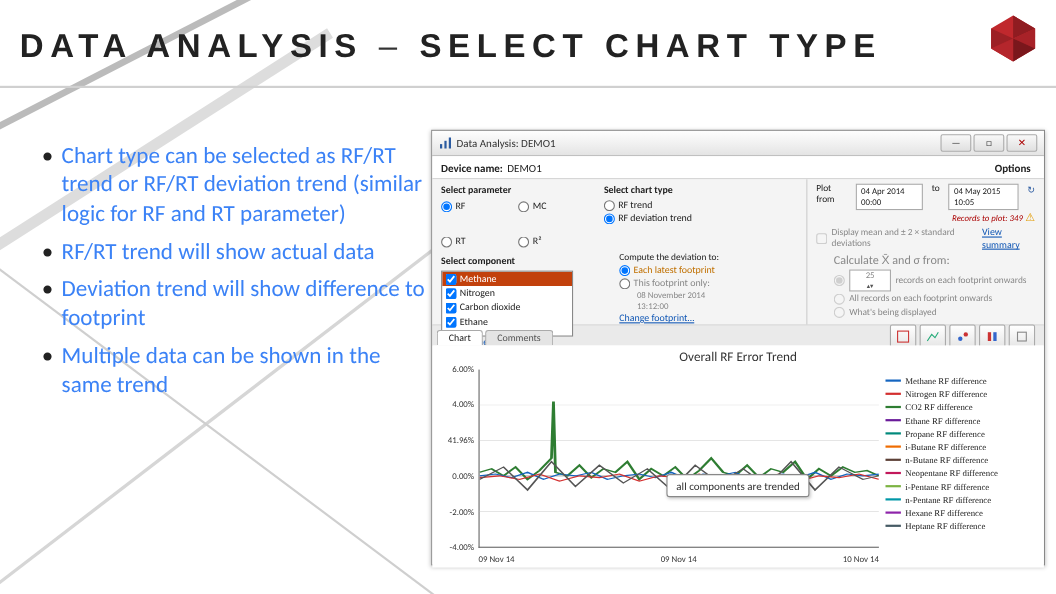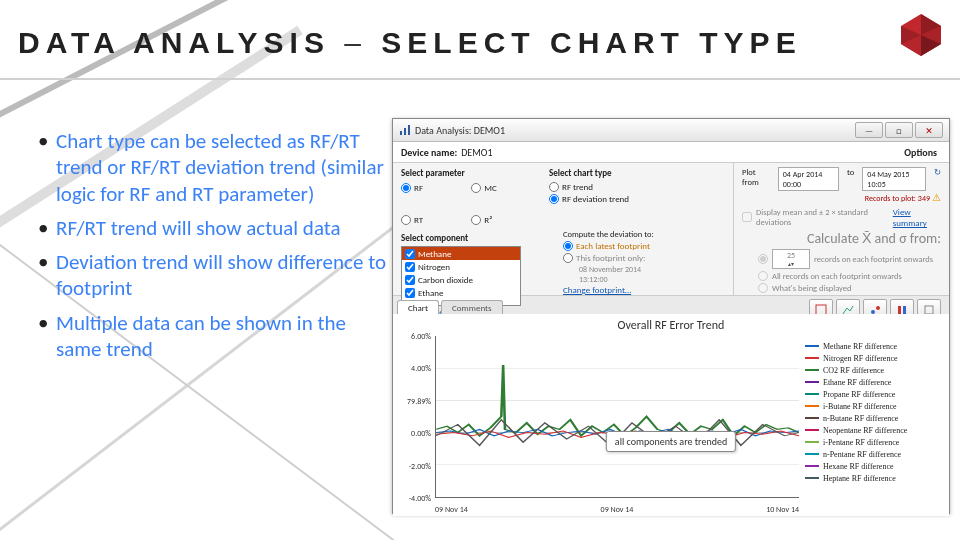--- a/index.html
+++ b/index.html
@@ -120,21 +120,21 @@
     font-size: 10px;
   }
   .device-row b { margin-right: 4px; }
   .device-row .right { margin-left: auto; display:flex; align-items:center; gap:4px;}
   .datebox {
     border: 1px solid #aaa;
     padding: 1px 4px;
     background: #fff;
     font-size: 8px;
   }
-  .plot-count { color: #a00; font-size: 8px; margin-left:6px;}
+  .plot-count { color: #a00; font-style: italic; font-size: 8px; margin-left:6px;}
   .warn { color:#e39b00; font-size:10px;}
 
   .cfg {
     display: flex;
     height: 132px;
     background: #f4f4f4;
     border-bottom: 1px solid #ccc;
   }
   .cfg .col {
     padding: 4px 8px;
@@ -351,21 +351,21 @@
       </div>
       <div style="text-align:right;">
         <span class="plot-count">Records to plot: 349</span>
         <span class="warn">⚠</span>
       </div>
       <div class="opt-row gray">
         <input type="checkbox" disabled="" style="">
         <span>Display mean and ± 2 × standard deviations</span>
         <span class="linkish" style="margin-left:auto">View summary</span>
       </div>
-      <div class="gray" style="font-size:14px; margin:2px 0 0 16px;text-align:right;">Calculate X̄ and σ from:</div>
+      <div class="gray" style="font-size:11px; margin:2px 0 0 16px;">Calculate X̄ and σ from:</div>
       <div class="opt-row gray" style="margin-left:16px;">
         <input type="radio" checked="" disabled="" style="">
         <span class="spin">
             <span>25</span>
             <span class="ar">▴▾</span>
           </span>
         <span>records on each footprint onwards</span>
       </div>
       <div class="opt-row gray" style="margin-left:16px;">
         <input type="radio" disabled="" style="">
@@ -411,21 +411,21 @@
     <div class="tab">Chart</div>
     <div class="tab inactive">Comments</div>
   </div>
 
   <div class="chart-pane">
     <div class="chart-title">Overall RF Error Trend</div>
 
     <div class="ylabels">
       <span style="top:0%">6.00%</span>
       <span style="top:20%">4.00%</span>
-      <span style="top:40%">79.89%</span>
+      <span style="top:40%">41.96%</span>
       <span style="top:60%">0.00%</span>
       <span style="top:80%">-2.00%</span>
       <span style="top:100%">-4.00%</span>
     </div>
 
     <div class="plot-area">
       <svg viewBox="0 0 100 100" preserveAspectRatio="none">
         <line x1="0" y1="20" x2="100" y2="20" stroke="#ddd" stroke-width="0.4"></line>
         <line x1="0" y1="40" x2="100" y2="40" stroke="#ddd" stroke-width="0.4"></line>
         <line x1="0" y1="60" x2="100" y2="60" stroke="#bbb" stroke-width="0.6"></line>

